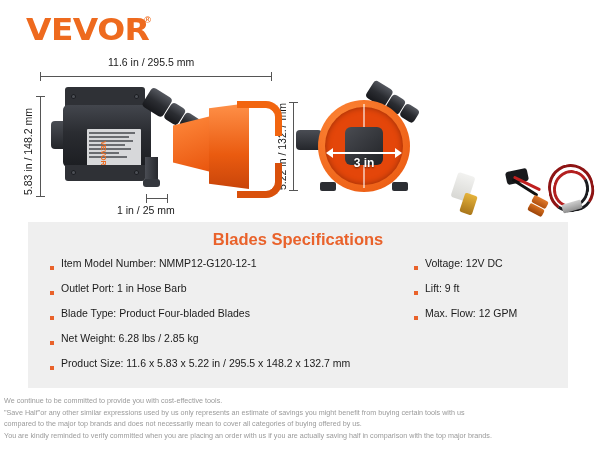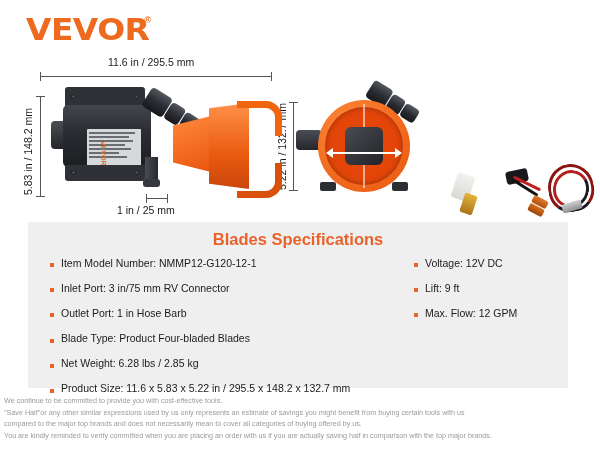--- a/index.html
+++ b/index.html
@@ -225,21 +225,21 @@
     background:#EFEFEF;
   }
   #spec-title{
     position:absolute;left:0;top:8px;width:540px;text-align:center;
     font-size:16.5px;font-weight:bold;color:#E9622B;
   }
   .col{position:absolute;top:35px;}
   #col-left{left:22px;width:340px;}
   #col-right{left:386px;width:150px;}
   .spec-item{
-    display:flex;align-items:center;margin-bottom:12.5px;
+    display:flex;align-items:flex-end;margin-bottom:12.5px;
     font-size:10.5px;color:#1b1b1b;line-height:1.2;
   }
   .bullet{
     width:4px;height:4px;background:#E9622B;margin-right:7px;
     margin-top:4px;flex:none;
   }
   .spec-text{white-space:nowrap;}
 
   
   #footer{
@@ -316,20 +316,21 @@
     <div class="fv-nozzle">
       <div class="seg a"></div>
         <div class="seg b"></div>
         <div class="seg c"></div>
     </div>
     <div class="fv-ring"></div>
     <div class="fv-ring2"></div>
     <div class="fv-cross-v"></div>
     <div class="fv-hub"></div>
     <div class="fv-arrow"></div>
+    <div class="fv-caption">3 in</div>
     <div class="fv-foot l"></div>
     <div class="fv-foot r"></div>
   </div>
 
   <div class="acc" id="acc-barb">
     <div class="barb-glass"></div>
     <div class="barb-brass"></div>
   </div>
   <div class="acc" id="acc-clip">
     <div class="clip-plug"></div>
@@ -348,24 +349,20 @@
 <div id="spec">
   <div id="spec-title">Blades Specifications</div>
 
   <div class="col" id="col-left">
     <div class="spec-item">
       <span class="bullet"></span>
       <span class="spec-text">Item Model Number: NMMP12-G120-12-1</span>
     </div>
     <div class="spec-item">
       <span class="bullet"></span>
-      <span class="spec-text">Inlet Port: 3 in/75 mm RV Connector</span>
-    </div>
-    <div class="spec-item">
-      <span class="bullet"></span>
       <span class="spec-text">Outlet Port: 1 in Hose Barb</span>
     </div>
     <div class="spec-item">
       <span class="bullet"></span>
       <span class="spec-text">Blade Type: Product Four-bladed Blades</span>
     </div>
     <div class="spec-item">
       <span class="bullet"></span>
       <span class="spec-text">Net Weight: 6.28 lbs / 2.85 kg</span>
     </div>

